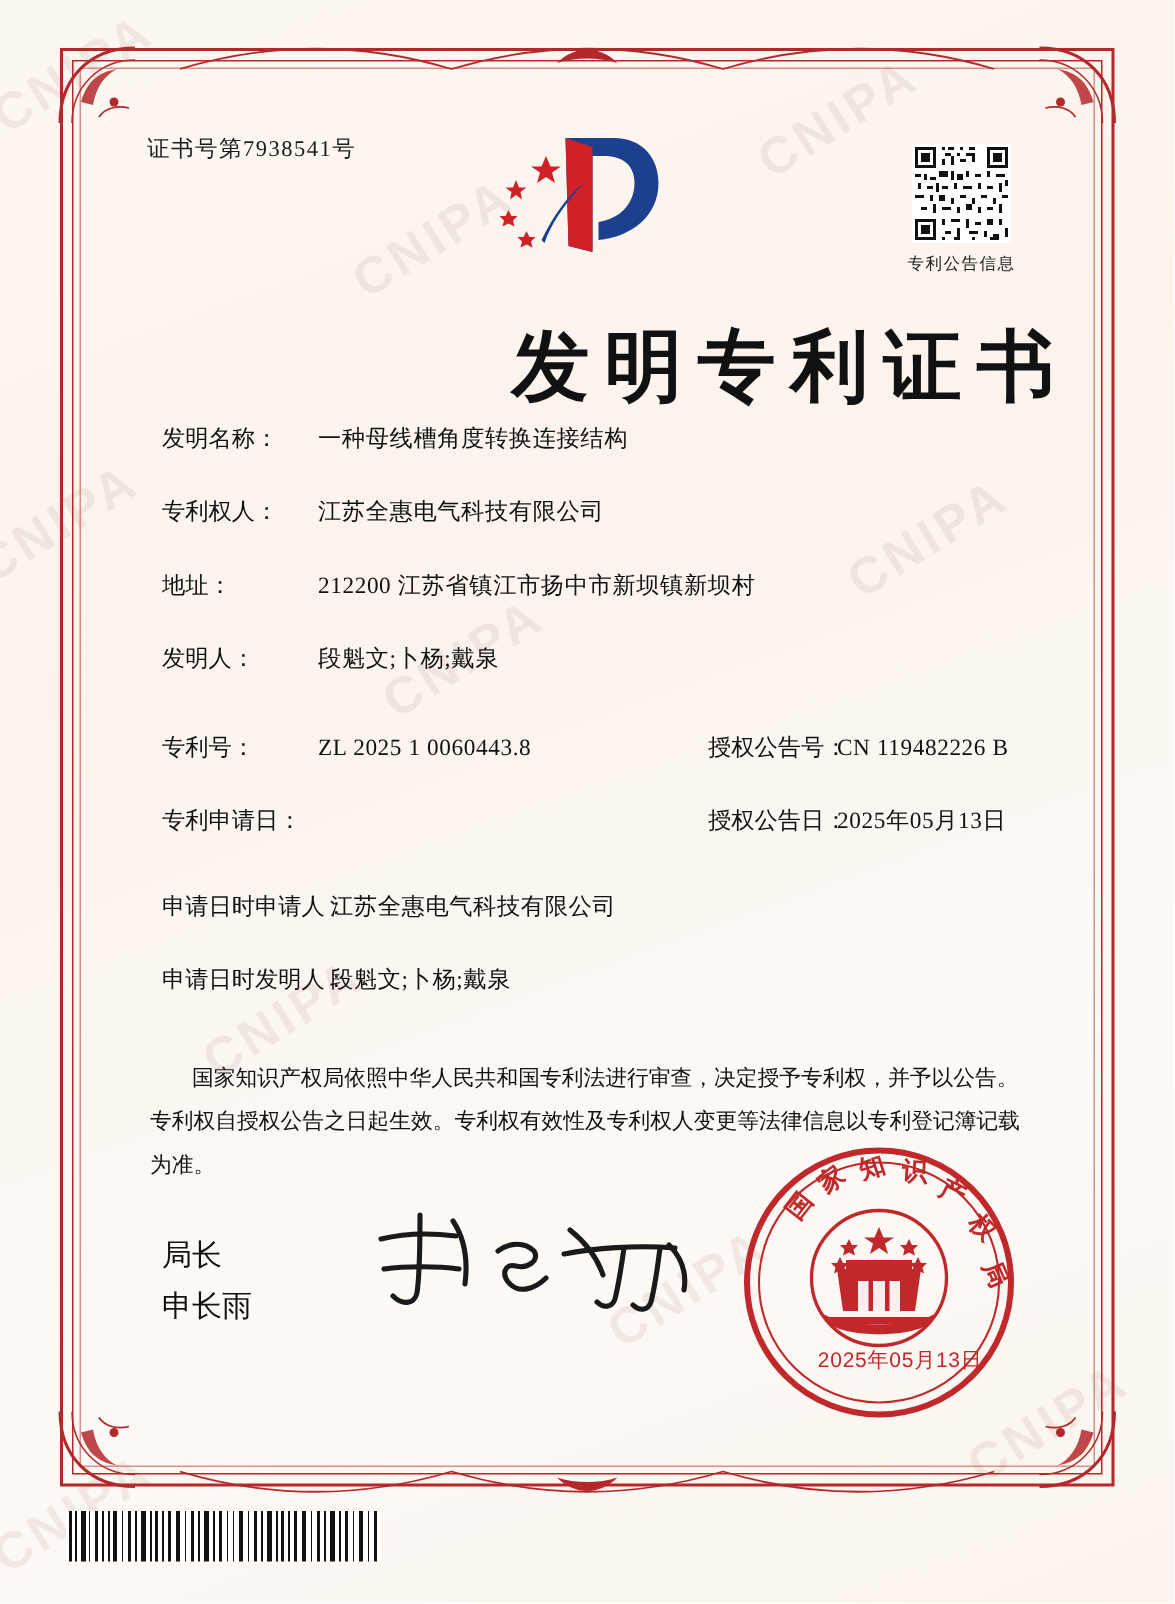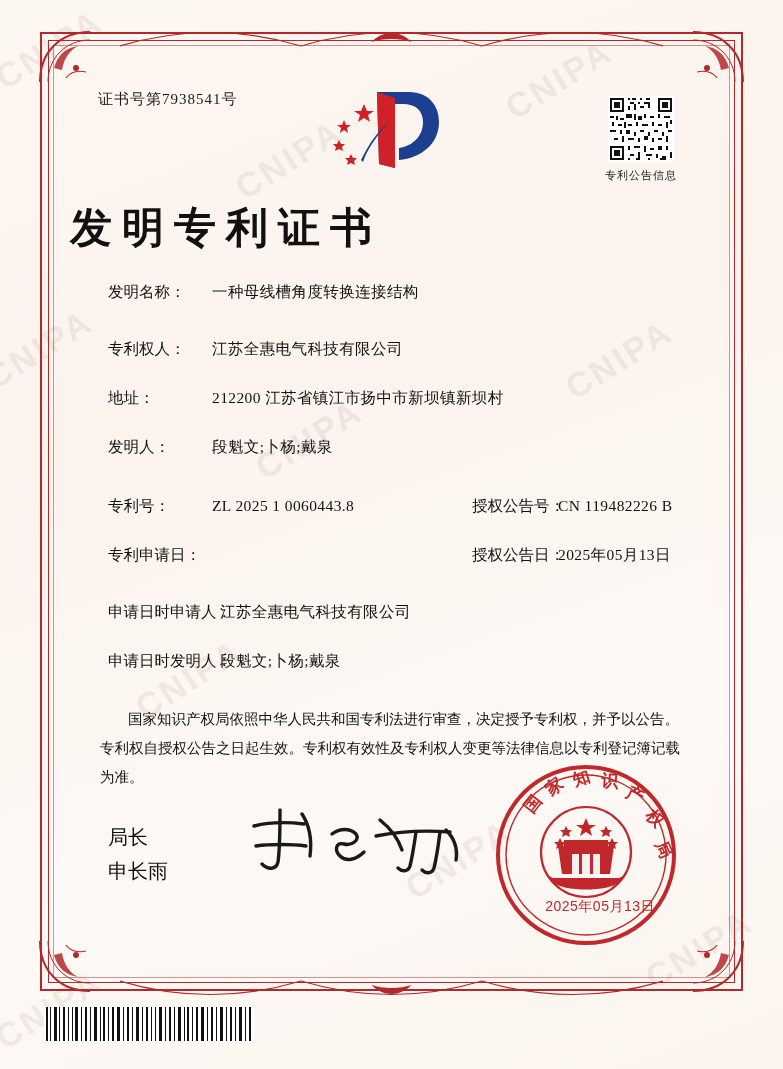--- a/index.html
+++ b/index.html
@@ -140,23 +140,23 @@
     margin-top: 6px;
     font-size: 11px;
     color: #222;
     letter-spacing: 1px;
   }
 
   .title {
     position: absolute;
     left: 0;
     right: 0;
-    top: 140px;
-    text-align: left;
-    font-size: 42px;
+    top: 150px;
+    text-align: right;
+    font-size: 52px;
     font-weight: bold;
     letter-spacing: 10px;
     color: #111;
     font-family: "Liberation Serif", "DejaVu Serif", serif;
   }
 
   .fields {
     position: absolute;
     left: 38px;
     right: 28px;
@@ -427,21 +427,21 @@
 
     <div class="title">发明专利证书</div>
 
     <div class="fields">
 
       <div class="row">
         <div class="lbl">发明名称：</div>
         <div class="val">一种母线槽角度转换连接结构</div>
       </div>
 
-      <div class="row" style="margin-top:36px;">
+      <div class="row" style="margin-top:28px;">
         <div class="lbl">专利权人：</div>
         <div class="val">江苏全惠电气科技有限公司</div>
       </div>
 
       <div class="row">
         <div class="lbl">地址：</div>
         <div class="val">212200 江苏省镇江市扬中市新坝镇新坝村</div>
       </div>
 
       <div class="row">

